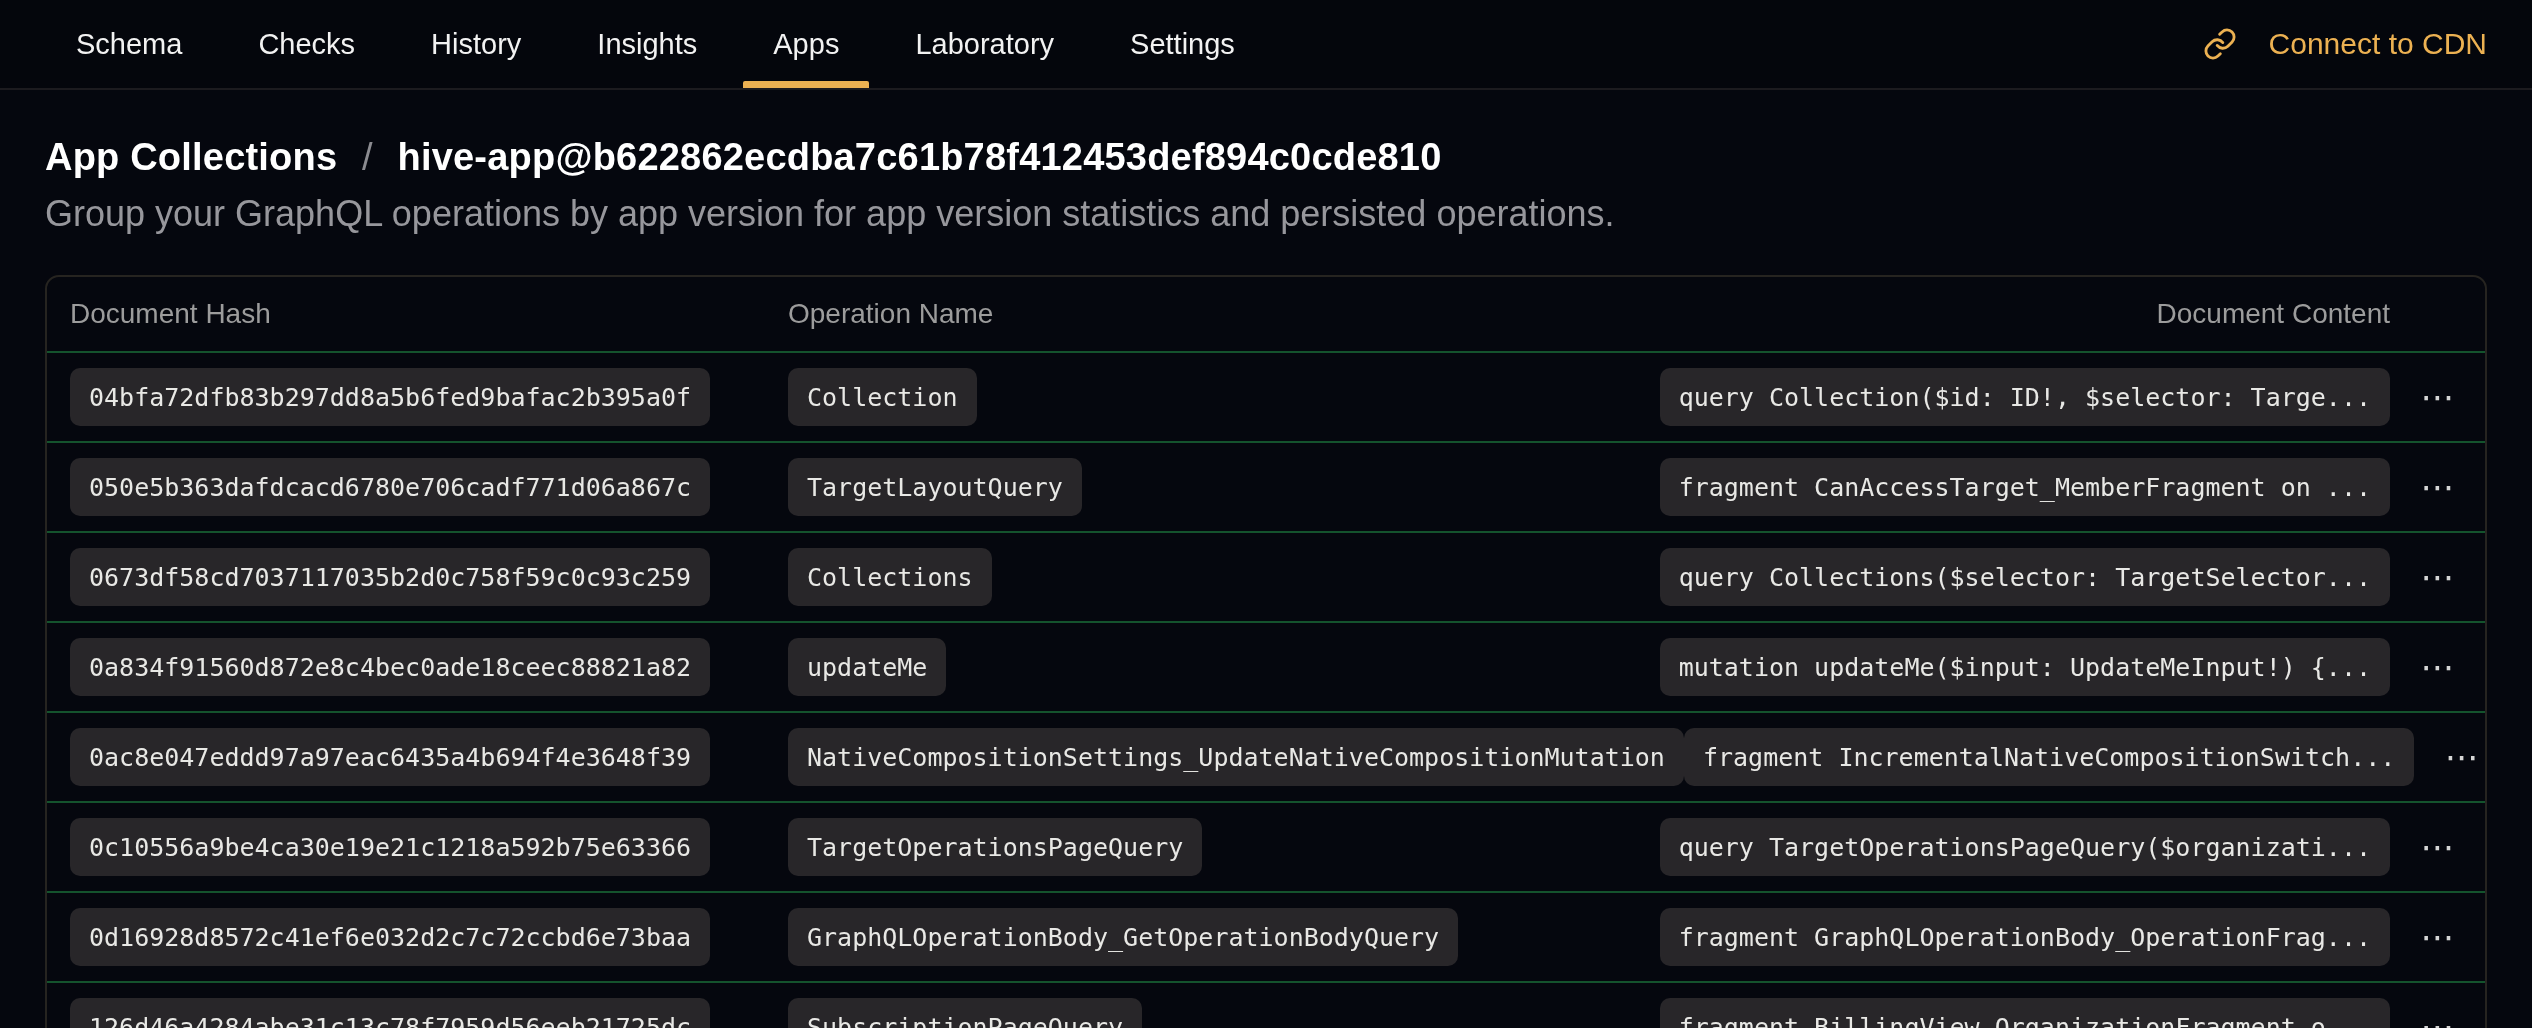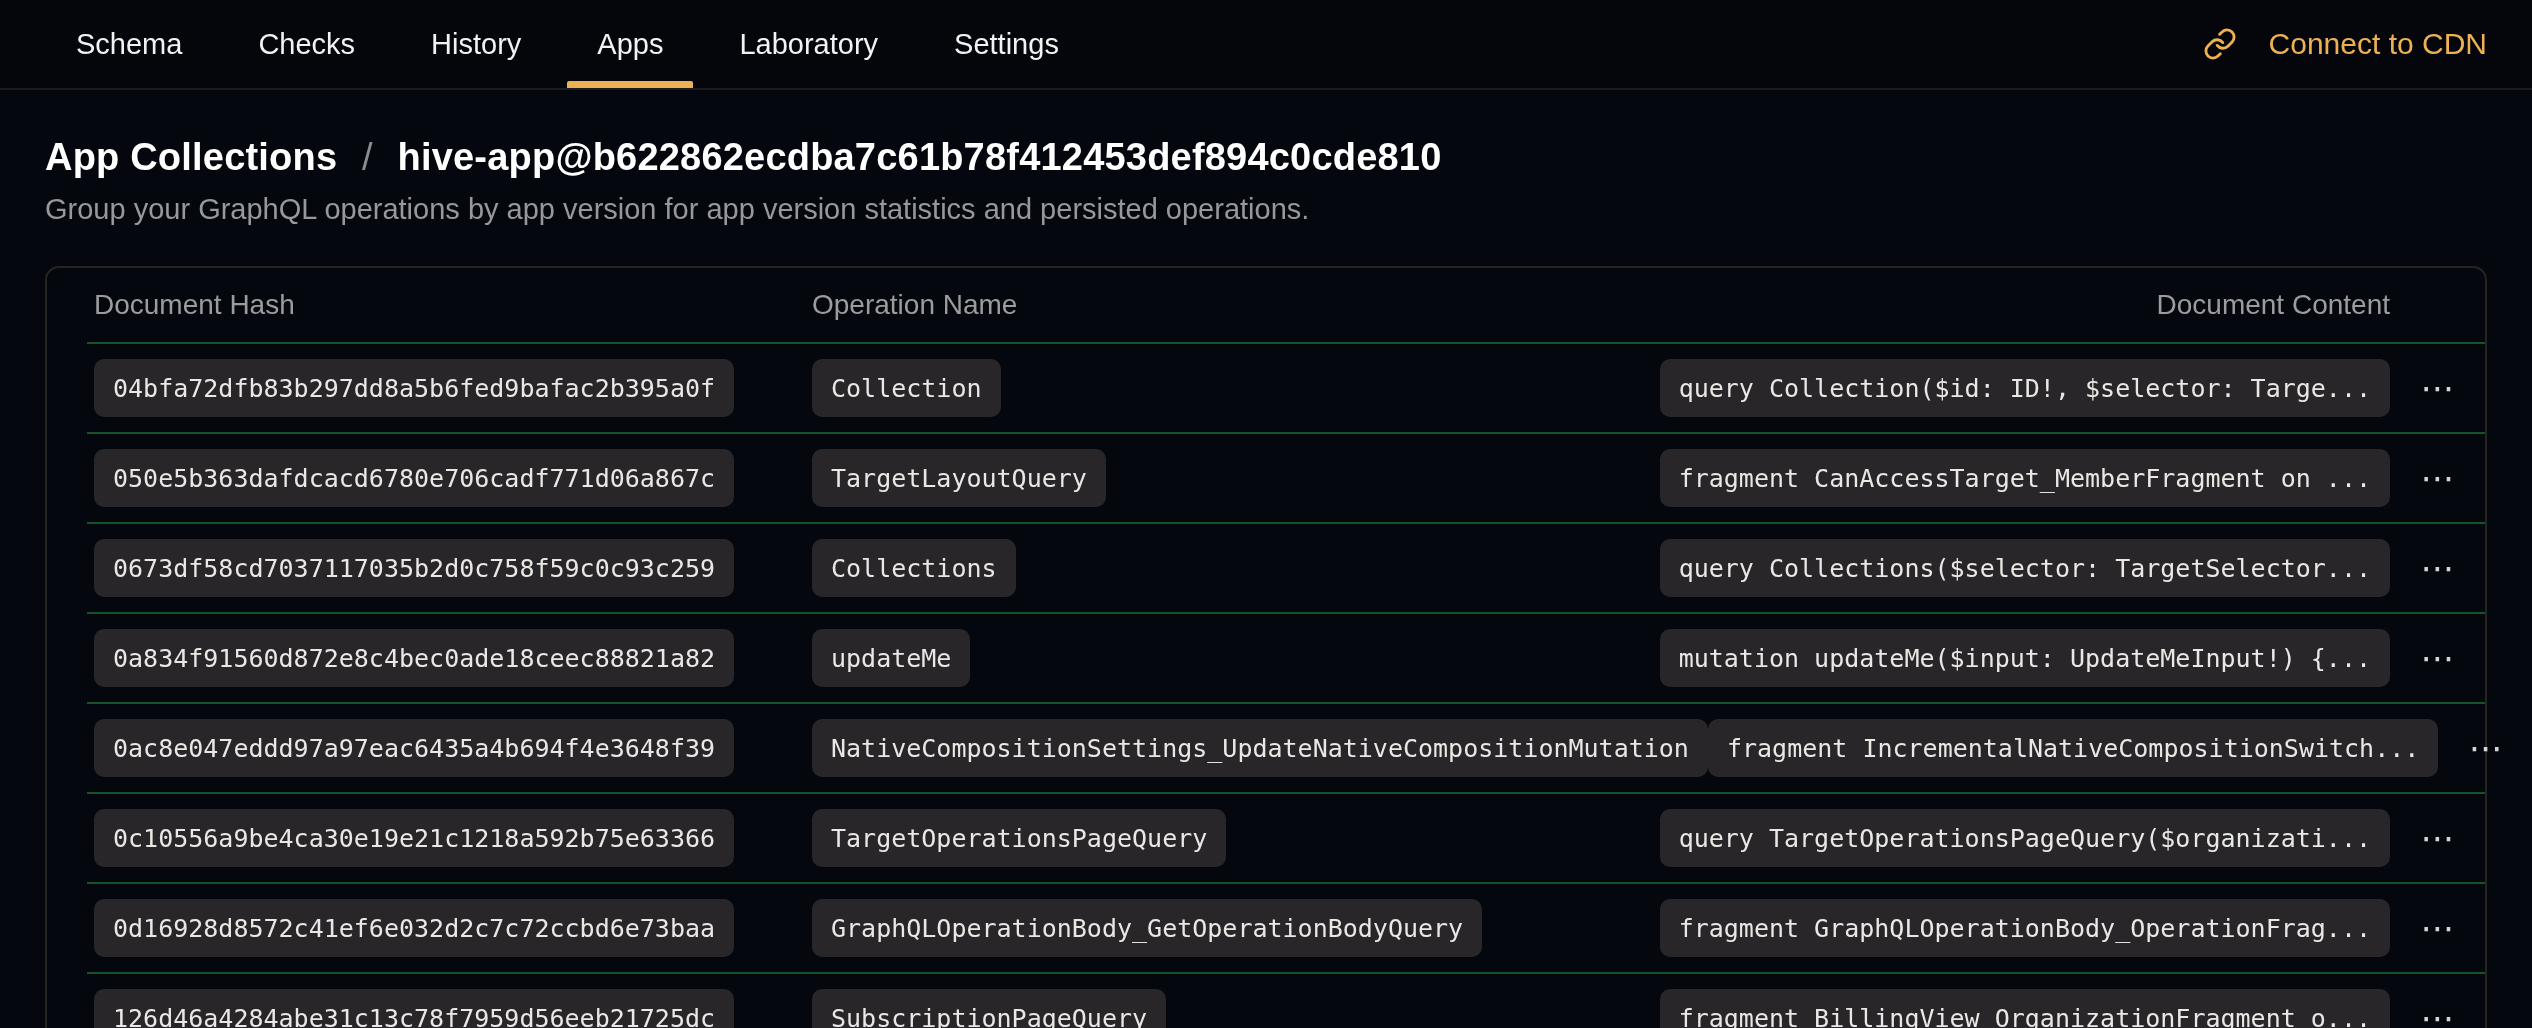--- a/index.html
+++ b/index.html
@@ -63,37 +63,36 @@
     color: #ffffff;
     letter-spacing: 0.2px;
   }
   .breadcrumb .sep {
     color: #8b8b90;
     font-weight: normal;
     margin: 0 14px;
   }
   .subtitle {
     margin-top: 14px;
-    font-size: 29px;
+    font-size: 36px;
     color: #97979c;
   }
 
   
   .table-card {
     margin: 40px 45px 0 45px;
     border: 2px solid #262420;
     border-radius: 14px;
     background: #05070e;
   }
   .trow {
     display: grid;
     grid-template-columns: 718px 1fr max-content 95px;
     align-items: center;
-    padding-left: 7px;
-    margin-left: 40px;
+    padding-left: 23px;
   }
   .thead-row { height: 74px; }
   .th { color: #9c9c9c; font-size: 28px; }
   .th-content { justify-self: end; text-align: right; }
   .row {
     height: 90px;
     border-top: 2px solid #14532d;
   }
   .chip {
     display: inline-flex;
@@ -126,20 +125,21 @@
   }
 </style>
 </head>
 <body>
 
 <header class="topnav">
   <nav class="nav-items">
       <div class="nav-item">Schema</div>
       <div class="nav-item">Checks</div>
       <div class="nav-item">History</div>
+      <div class="nav-item">Insights</div>
       <div class="nav-item active">Apps</div>
       <div class="nav-item">Laboratory</div>
       <div class="nav-item">Settings</div>
     </nav>
   <div class="cdn-link">
     <span>
       <svg viewBox="0 0 24 24" fill="none" stroke="currentColor" stroke-width="2" stroke-linecap="round" stroke-linejoin="round">
         <path d="M10 13a5 5 0 0 0 7.54.54l3-3a5 5 0 0 0-7.07-7.07l-1.72 1.71"></path>
         <path d="M14 11a5 5 0 0 0-7.54-.54l-3 3a5 5 0 0 0 7.07 7.07l1.71-1.71"></path>
       </svg>

